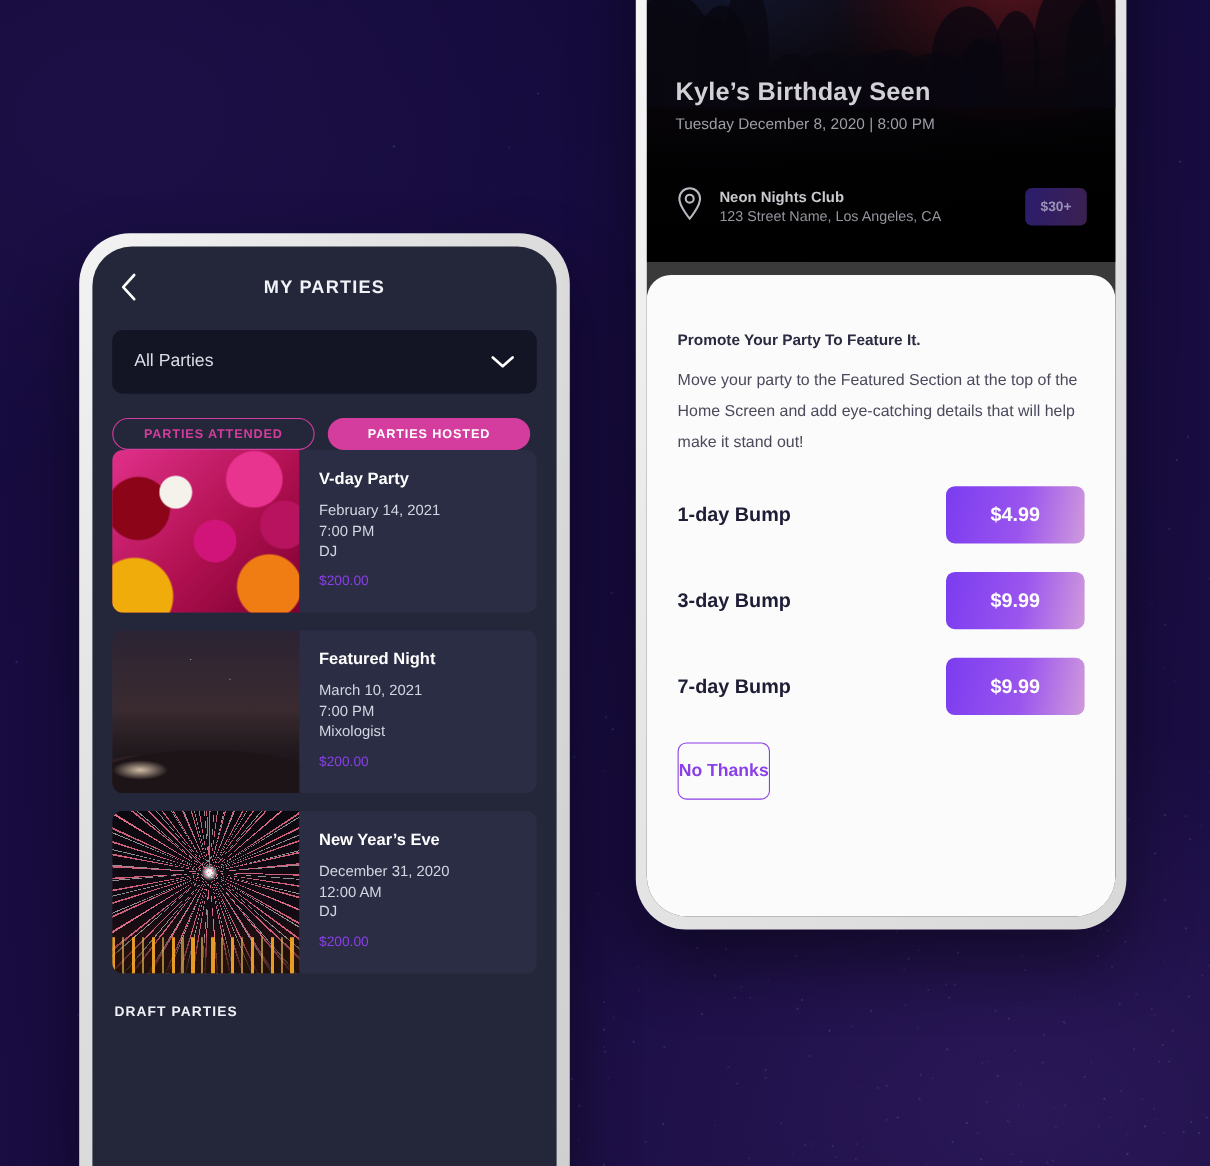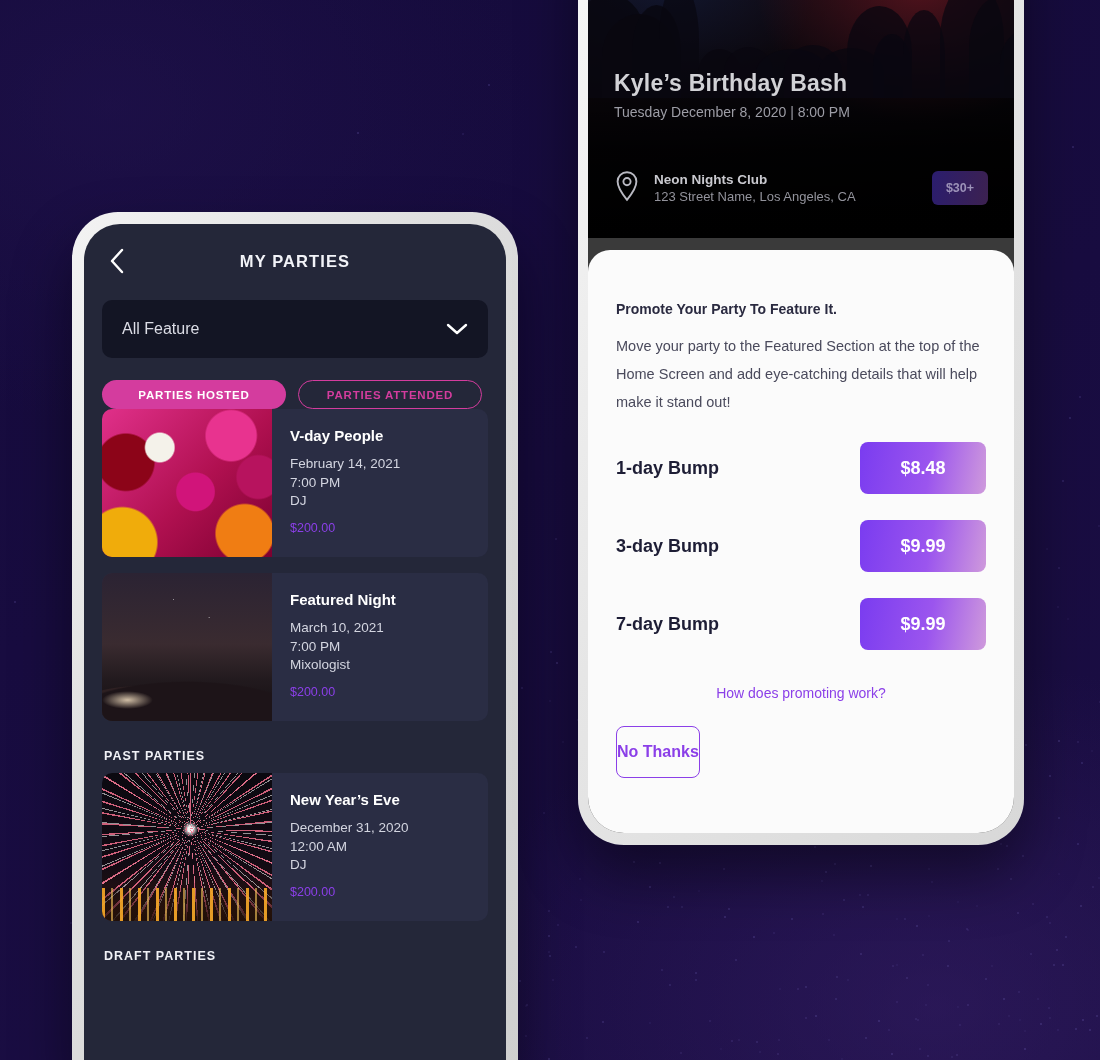--- a/index.html
+++ b/index.html
@@ -609,57 +609,56 @@
     <div class="lp-header">
       <div class="back-chevron">
         <svg width="16" height="26" viewBox="0 0 16 26" fill="none">
           <path d="M13 2 L3 13 L13 24" stroke="#ffffff" stroke-width="2.4" stroke-linecap="round" stroke-linejoin="round"></path>
         </svg>
       </div>
       <div class="lp-title">MY PARTIES</div>
     </div>
 
     <div class="dropdown">
-      <span class="dd-label">All Feature</span>
+      <span class="dd-label">All Parties</span>
       <span class="dd-chev">
         <svg width="22" height="14" viewBox="0 0 22 14" fill="none">
           <path d="M2 3 L11 11 L20 3" stroke="#ffffff" stroke-width="2.4" stroke-linecap="round" stroke-linejoin="round"></path>
         </svg>
       </span>
     </div>
 
     <div class="pills">
+      <div class="pill outline">PARTIES ATTENDED</div>
       <div class="pill active">PARTIES HOSTED</div>
-      <div class="pill outline">PARTIES ATTENDED</div>
     </div>
 
 
     <div class="party-card">
       <div class="party-thumb th-flowers"></div>
       <div class="party-info">
-        <div class="party-name">V-day People</div>
+        <div class="party-name">V-day Party</div>
         <div class="party-meta">February 14, 2021</div>
         <div class="party-meta">7:00 PM</div>
         <div class="party-meta">DJ</div>
         <div class="party-price">$200.00</div>
       </div>
     </div>
 
     <div class="party-card">
       <div class="party-thumb th-night"></div>
       <div class="party-info">
         <div class="party-name">Featured Night</div>
         <div class="party-meta">March 10, 2021</div>
         <div class="party-meta">7:00 PM</div>
         <div class="party-meta">Mixologist</div>
         <div class="party-price">$200.00</div>
       </div>
     </div>
 
-    <div class="section-title">PAST PARTIES</div>
 
     <div class="party-card">
       <div class="party-thumb th-fireworks"></div>
       <div class="party-info">
         <div class="party-name">New Year’s Eve</div>
         <div class="party-meta">December  31, 2020</div>
         <div class="party-meta">12:00 AM</div>
         <div class="party-meta">DJ</div>
         <div class="party-price">$200.00</div>
       </div>
@@ -686,21 +685,21 @@
           <i style="left:230px;width:66px;height:50px;opacity:0.78"></i>
           <i style="left:259px;width:65px;height:92px;opacity:0.76"></i>
           <i style="left:285px;width:38px;height:64px;opacity:0.72"></i>
           <i style="left:315px;width:42px;height:88px;opacity:0.74"></i>
           <i style="left:352px;width:64px;height:117px;opacity:0.74"></i>
           <i style="left:381px;width:63px;height:102px;opacity:0.70"></i>
           <i style="left:412px;width:56px;height:69px;opacity:0.80"></i>
         </div>
 
       <div class="hero-text">
-        <div class="hero-title">Kyle’s Birthday Bash</div>
+        <div class="hero-title">Kyle’s Birthday Seen</div>
         <div class="hero-sub">Tuesday December 8, 2020  |  8:00 PM</div>
       </div>
 
       <div class="hero-venue">
         <span class="pin-icon">
           <svg width="26" height="32" viewBox="0 0 26 32" fill="none">
             <path d="M13 2.2C7.8 2.2 3.6 6.4 3.6 11.6c0 6.9 9.4 18.2 9.4 18.2s9.4-11.3 9.4-18.2c0-5.2-4.2-9.4-9.4-9.4z" stroke="#b9b9c2" stroke-width="1.9"></path>
             <circle cx="13" cy="11.6" r="3.6" stroke="#b9b9c2" stroke-width="1.9"></circle>
           </svg>
         </span>
@@ -711,32 +710,31 @@
         <span class="price-badge">$30+</span>
       </div>
     </div>
 
     <div class="promo-sheet">
       <div class="promo-h2">Promote Your Party To Feature It.</div>
       <div class="promo-body">Move your party to the Featured Section at the top of the Home Screen and add eye-catching details that will help make it stand out!</div>
 
       <div class="bump-row">
         <span class="bump-label">1-day Bump</span>
-        <button class="bump-btn">$8.48</button>
+        <button class="bump-btn">$4.99</button>
       </div>
 
       <div class="bump-row">
         <span class="bump-label">3-day Bump</span>
         <button class="bump-btn">$9.99</button>
       </div>
 
       <div class="bump-row">
         <span class="bump-label">7-day Bump</span>
         <button class="bump-btn">$9.99</button>
       </div>
 
-      <a class="promo-link">How does promoting work?</a>
 
       <button class="no-thanks">No Thanks</button>
     </div>
 
   </div>
 </div>
 
 </body></html>

